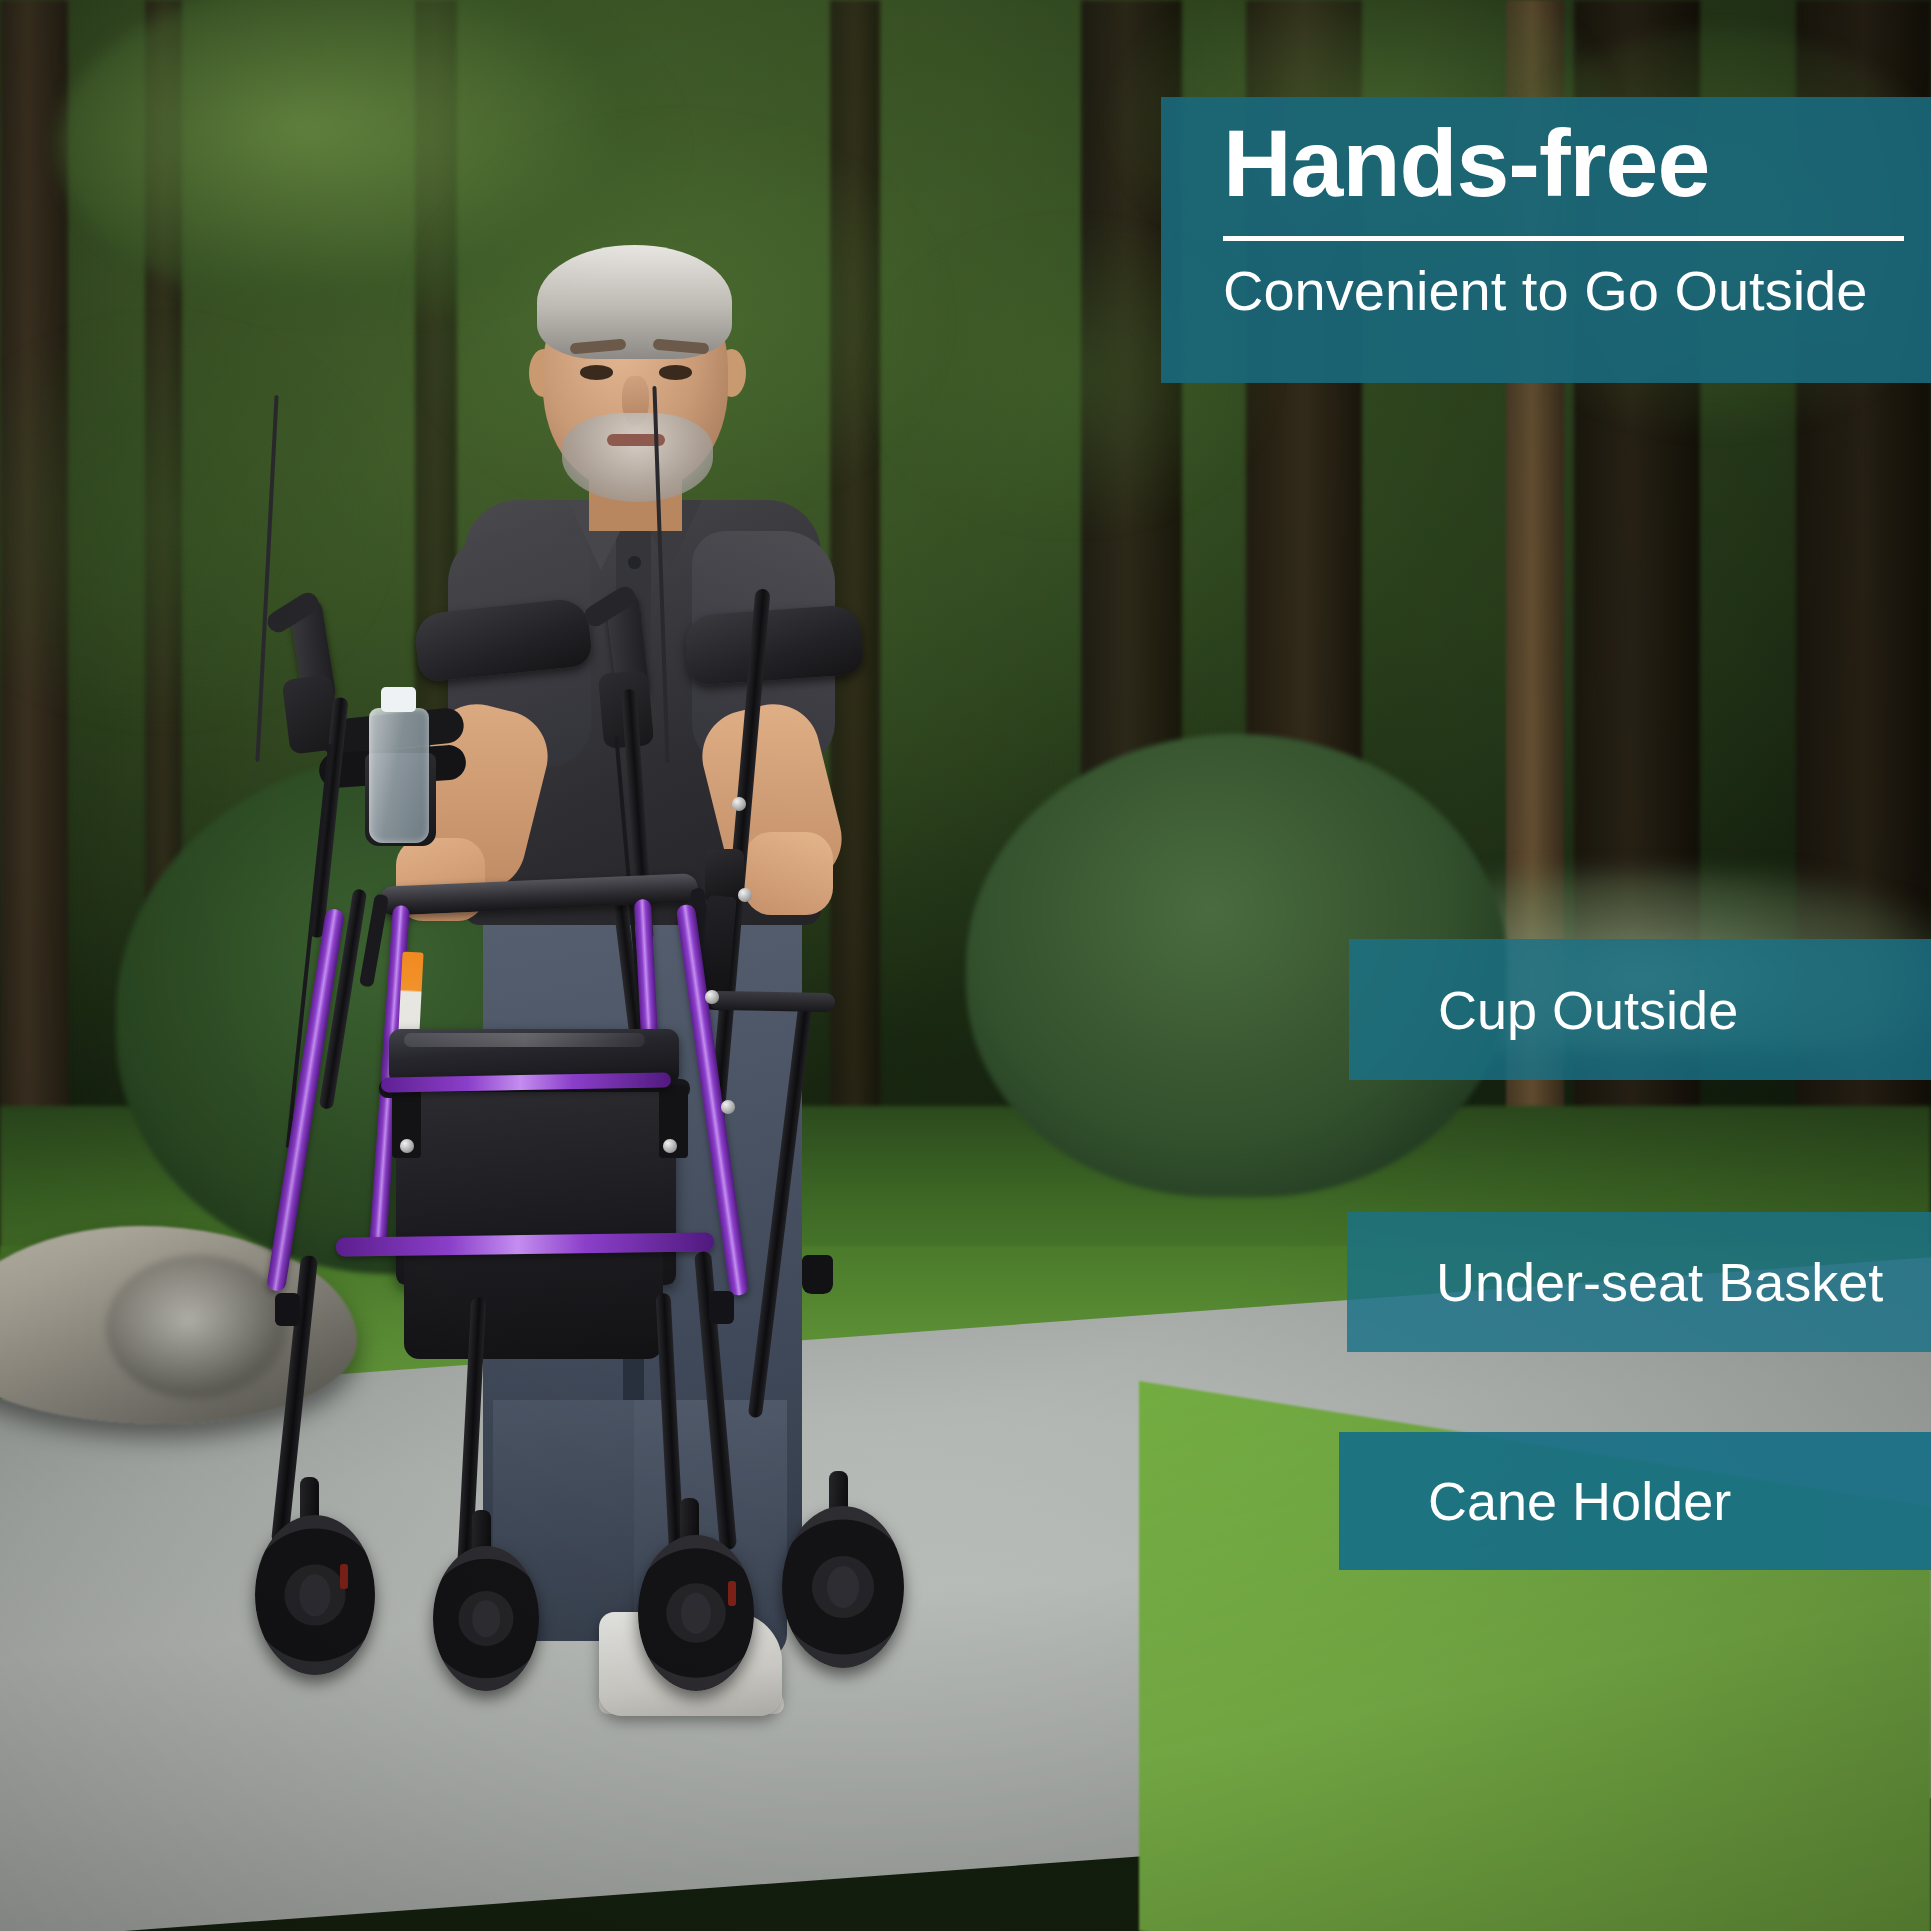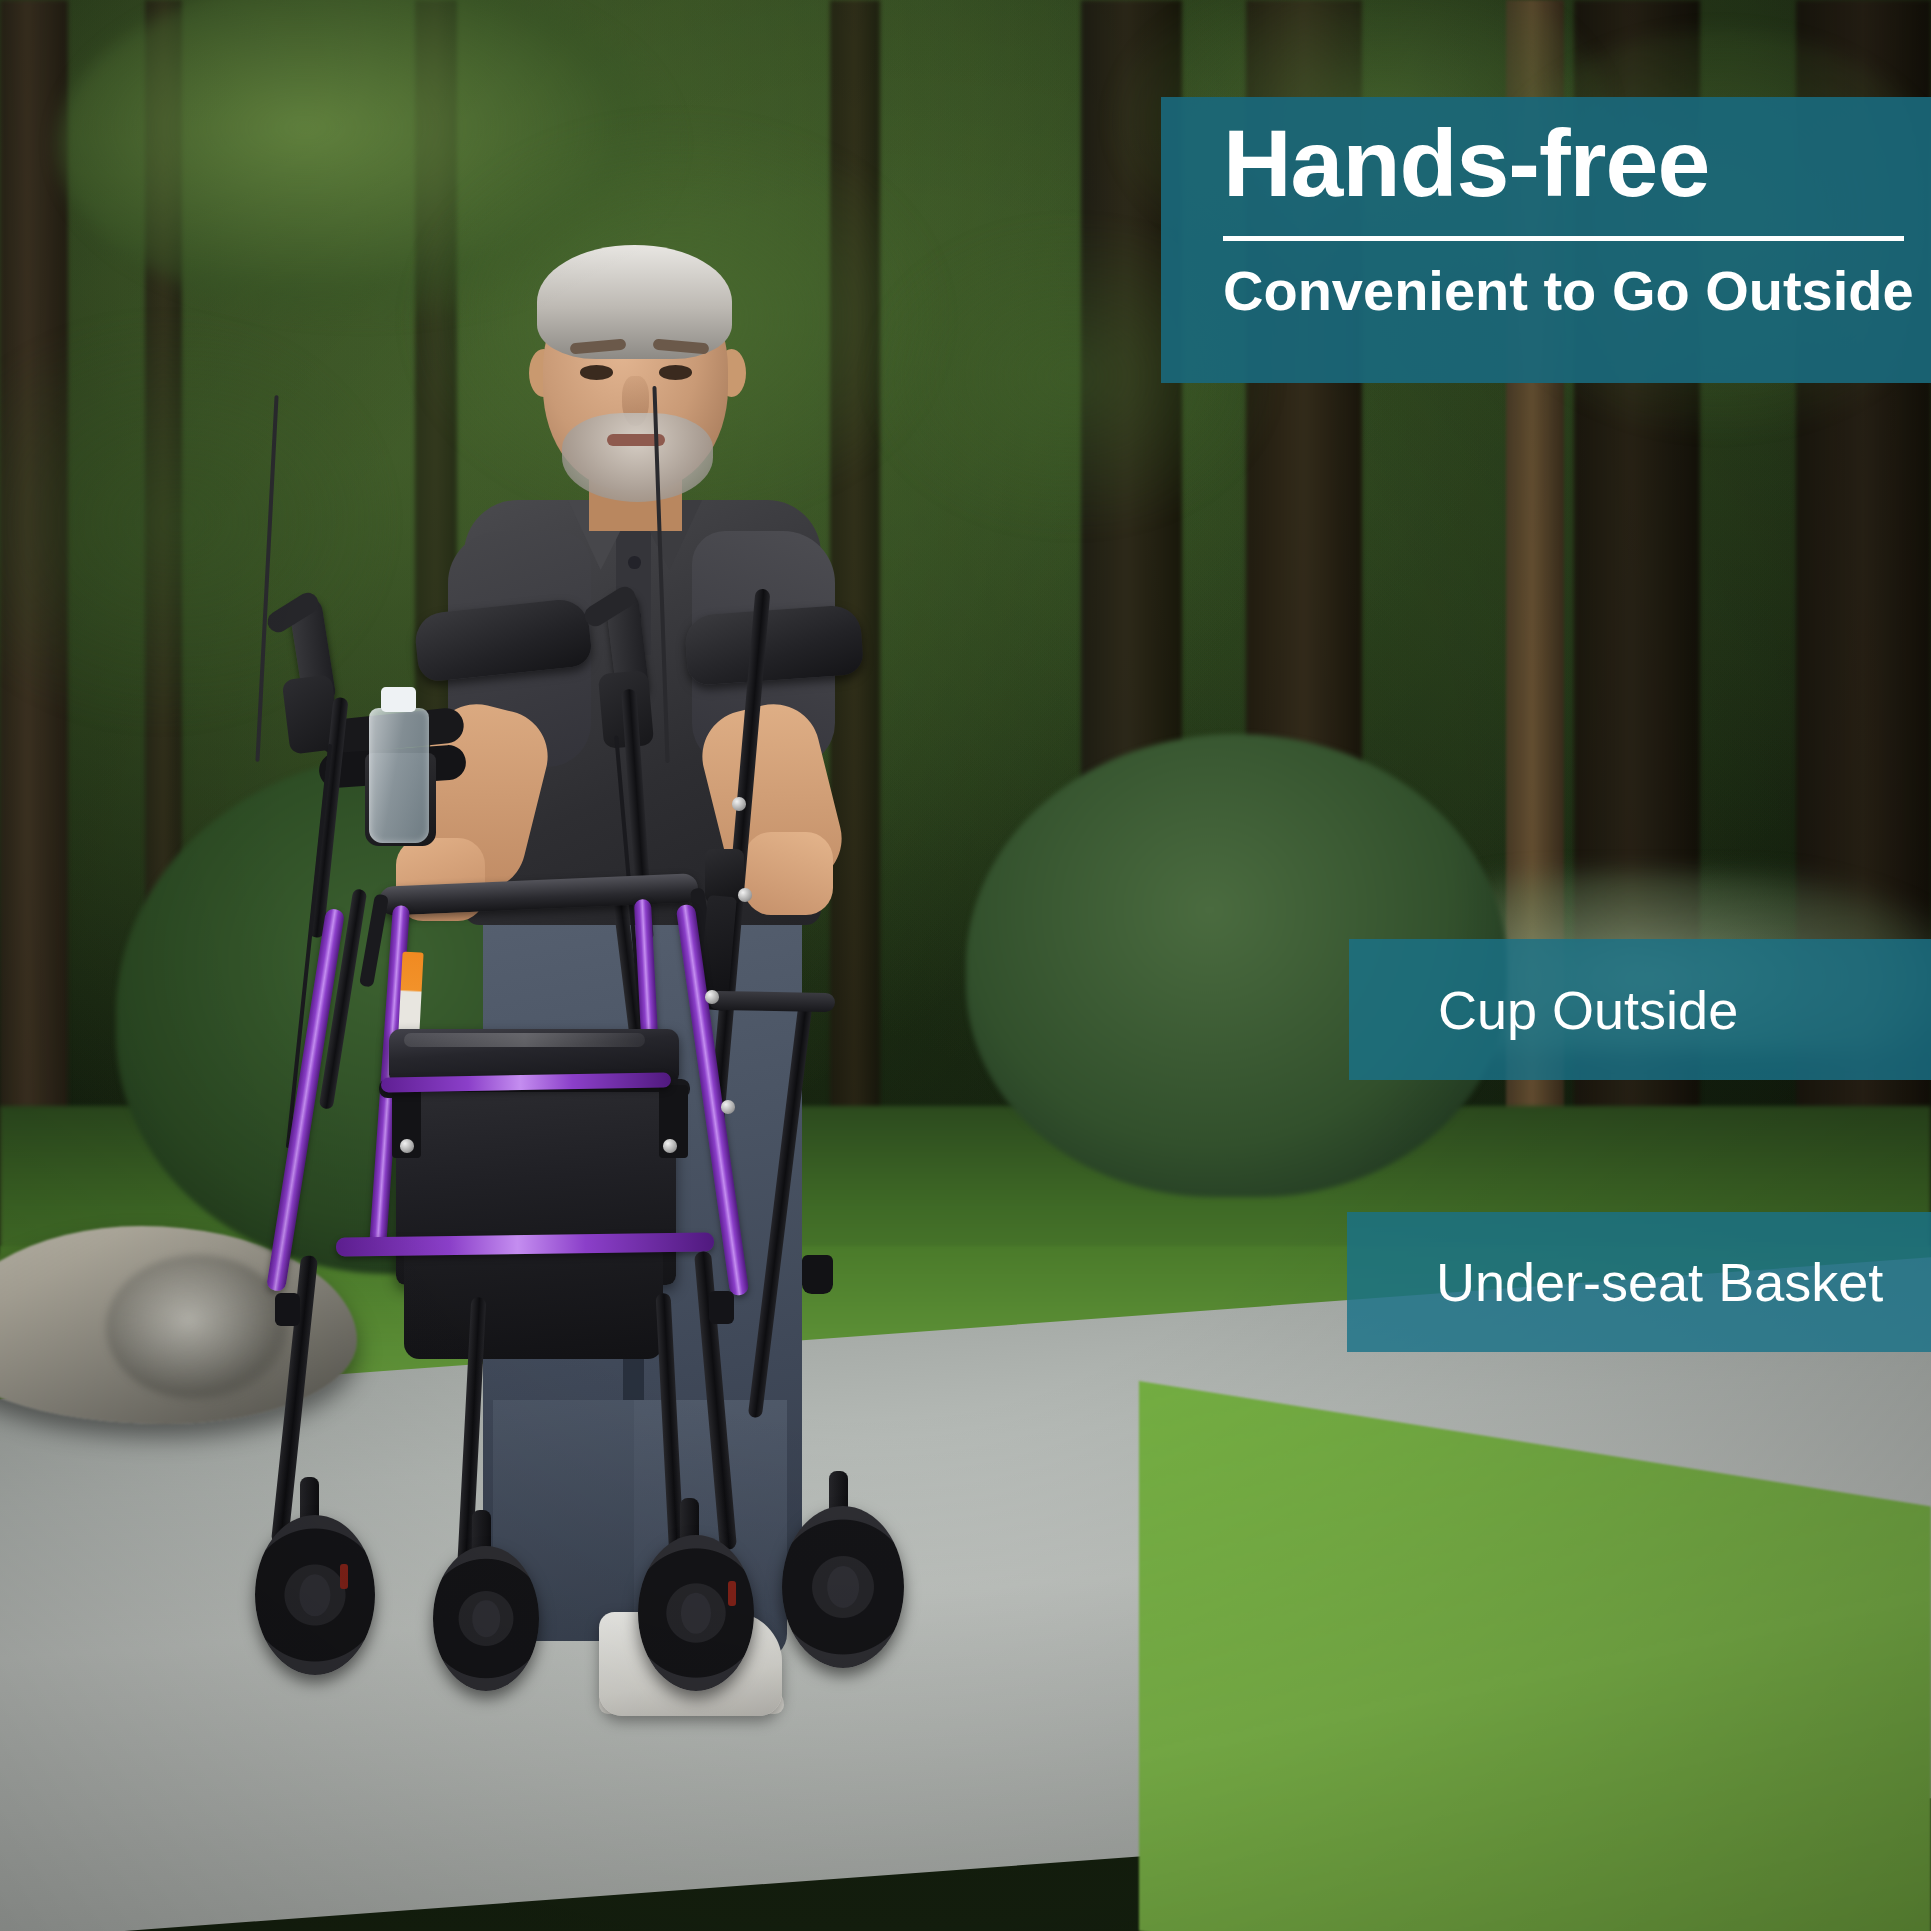--- a/index.html
+++ b/index.html
@@ -276,21 +276,21 @@
     box-sizing:border-box;padding:15.4px 29px 0 62px;
   }
   #header-title{
     color:#ffffff;font-weight:700;font-size:95px;line-height:1.08;
     letter-spacing:-1px;margin:0;white-space:nowrap;
   }
   #header-divider{
     height:4.8px;background:#ffffff;margin:21px 31px 0 0;width:681px;
   }
   #header-sub{
-    color:#ffffff;font-weight:700;font-size:56px;line-height:1.12;
+    color:#ffffff;font-weight:400;font-size:56px;line-height:1.12;
     margin:19.3px 0 0 0;white-space:nowrap;
   }
 
   .feature-banner{
     position:absolute;
     background:rgba(26,114,136,0.82);
     box-sizing:border-box;
     display:flex;align-items:center;
     padding-left:89px;
     color:#ffffff;font-size:54px;font-weight:400;white-space:nowrap;
@@ -474,15 +474,18 @@
   </div>
 
   <div class="feature-banner" id="feat-0">
     <span>Cup Outside</span>
   </div>
 
   <div class="feature-banner" id="feat-1">
     <span>Under-seat Basket</span>
   </div>
 
+  <div class="feature-banner" id="feat-2">
+    <span>Cane Holder</span>
+  </div>
 
 </div>
 
 
 </body></html>

